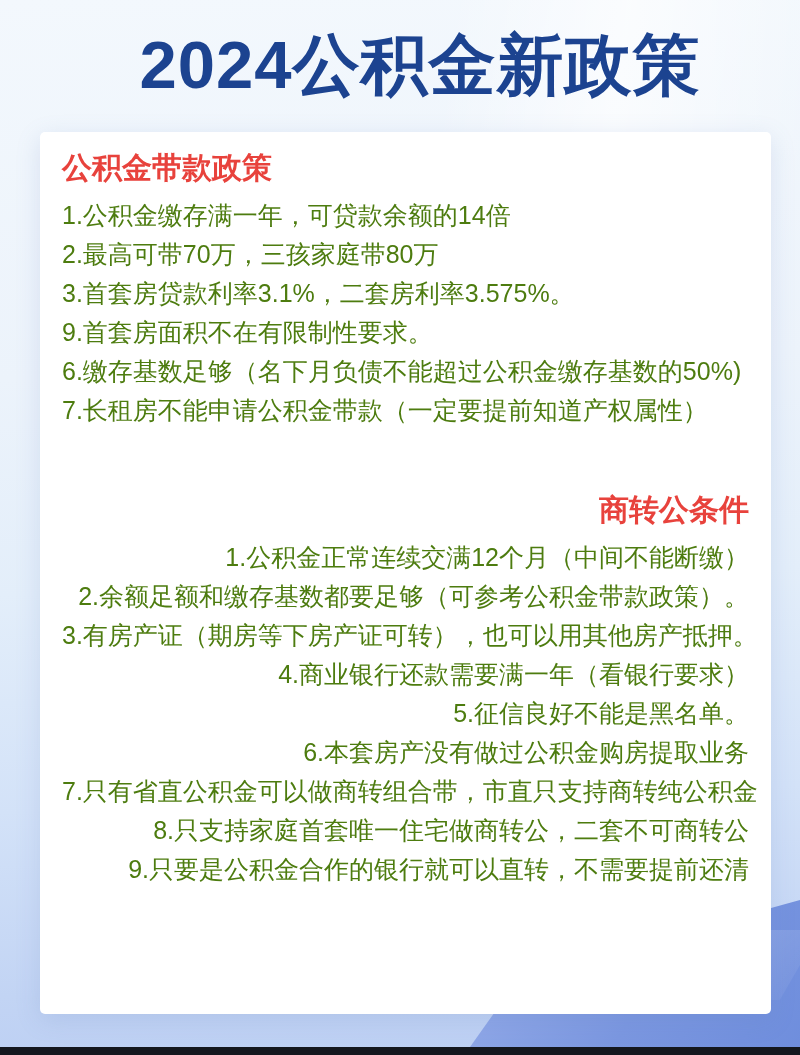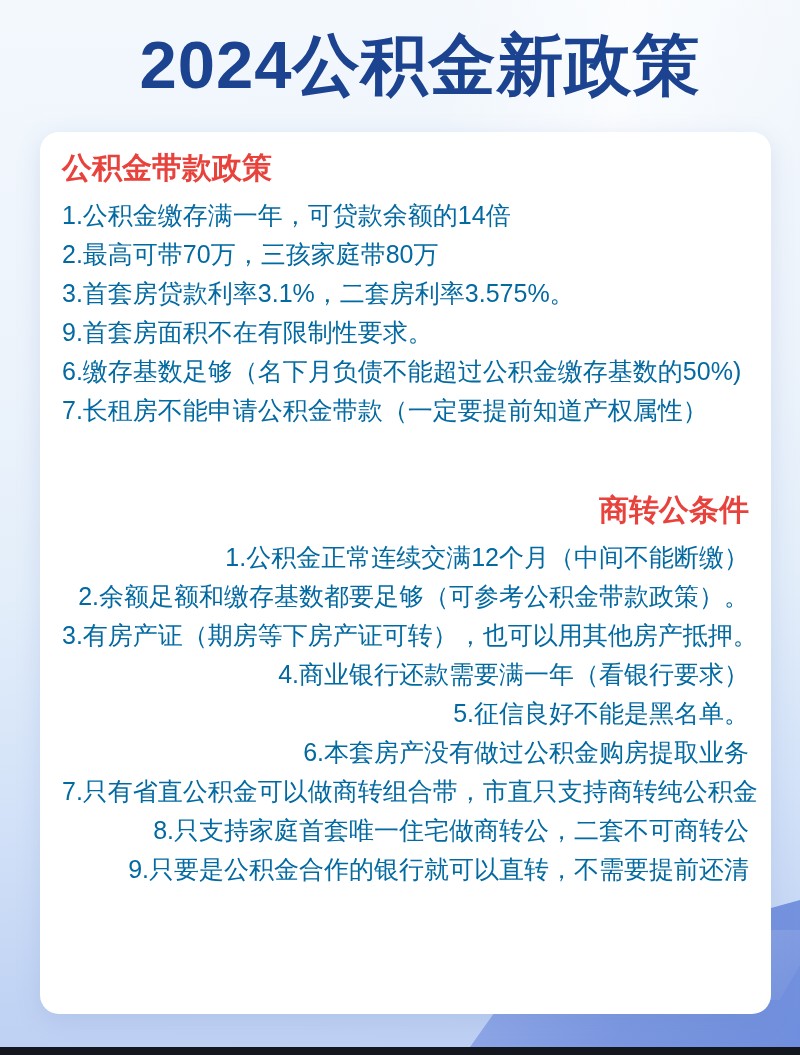--- a/index.html
+++ b/index.html
@@ -55,38 +55,38 @@
     font-weight: 900;
     letter-spacing: 1px;
     color: #1c4390;
     margin-left: 20px;
   }
   .card {
     position: absolute;
     left: 40px; top: 132px;
     width: 731px; height: 882px;
     background: #ffffff;
-    border-radius: 19px;
+    border-radius: 5px;
     box-shadow: 0 6px 24px rgba(100, 130, 190, 0.18);
     padding: 14px 22px 0 22px;
   }
   .section { display: block; }
   .section + .section { margin-top: 58px; text-align: right; }
   .section-heading {
     font-size: 30px;
     font-weight: 800;
     color: #e8423c;
     line-height: 44px;
     margin-bottom: 6px;
   }
   .policy-list { list-style: none; }
   .policy-list li {
     font-size: 25px;
     font-weight: 400;
-    color: #0369a1;
+    color: #4d7c0f;
     line-height: 39px;
     white-space: nowrap;
   }
 </style>
 </head>
 <body>
 
 <div class="streak"></div>
 <div class="corner-shape"></div>
 <div class="corner-light-band"></div>

